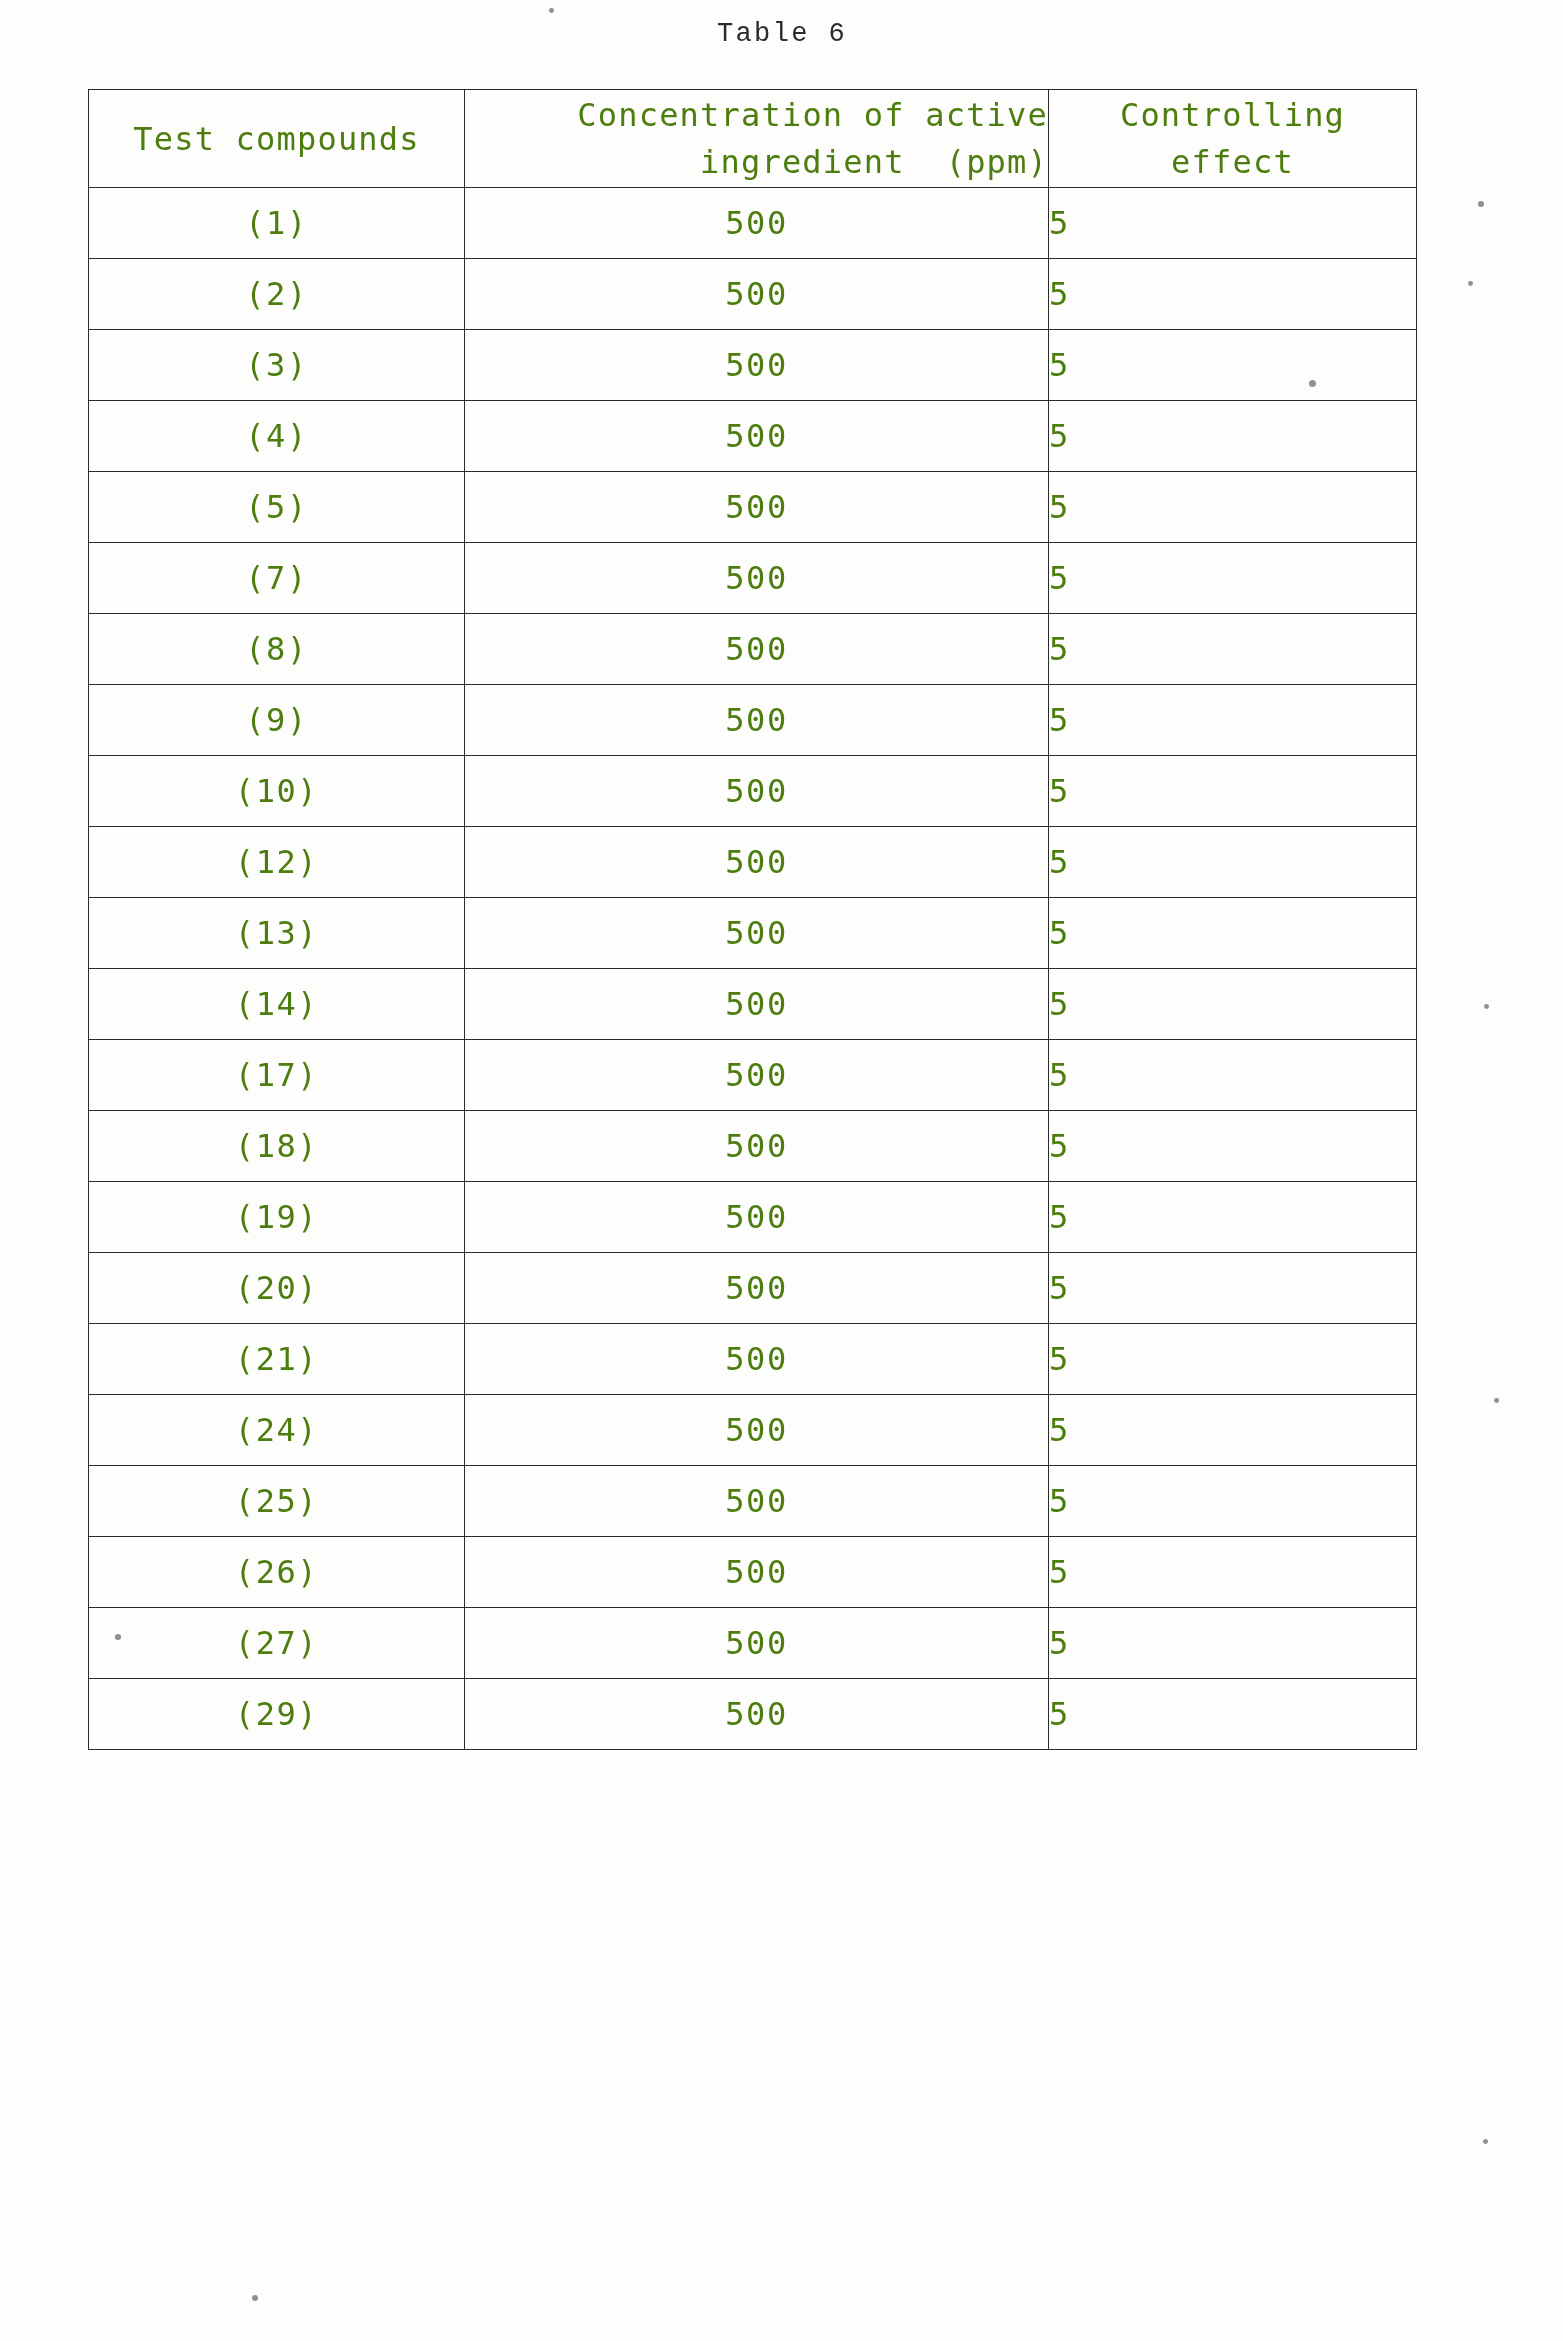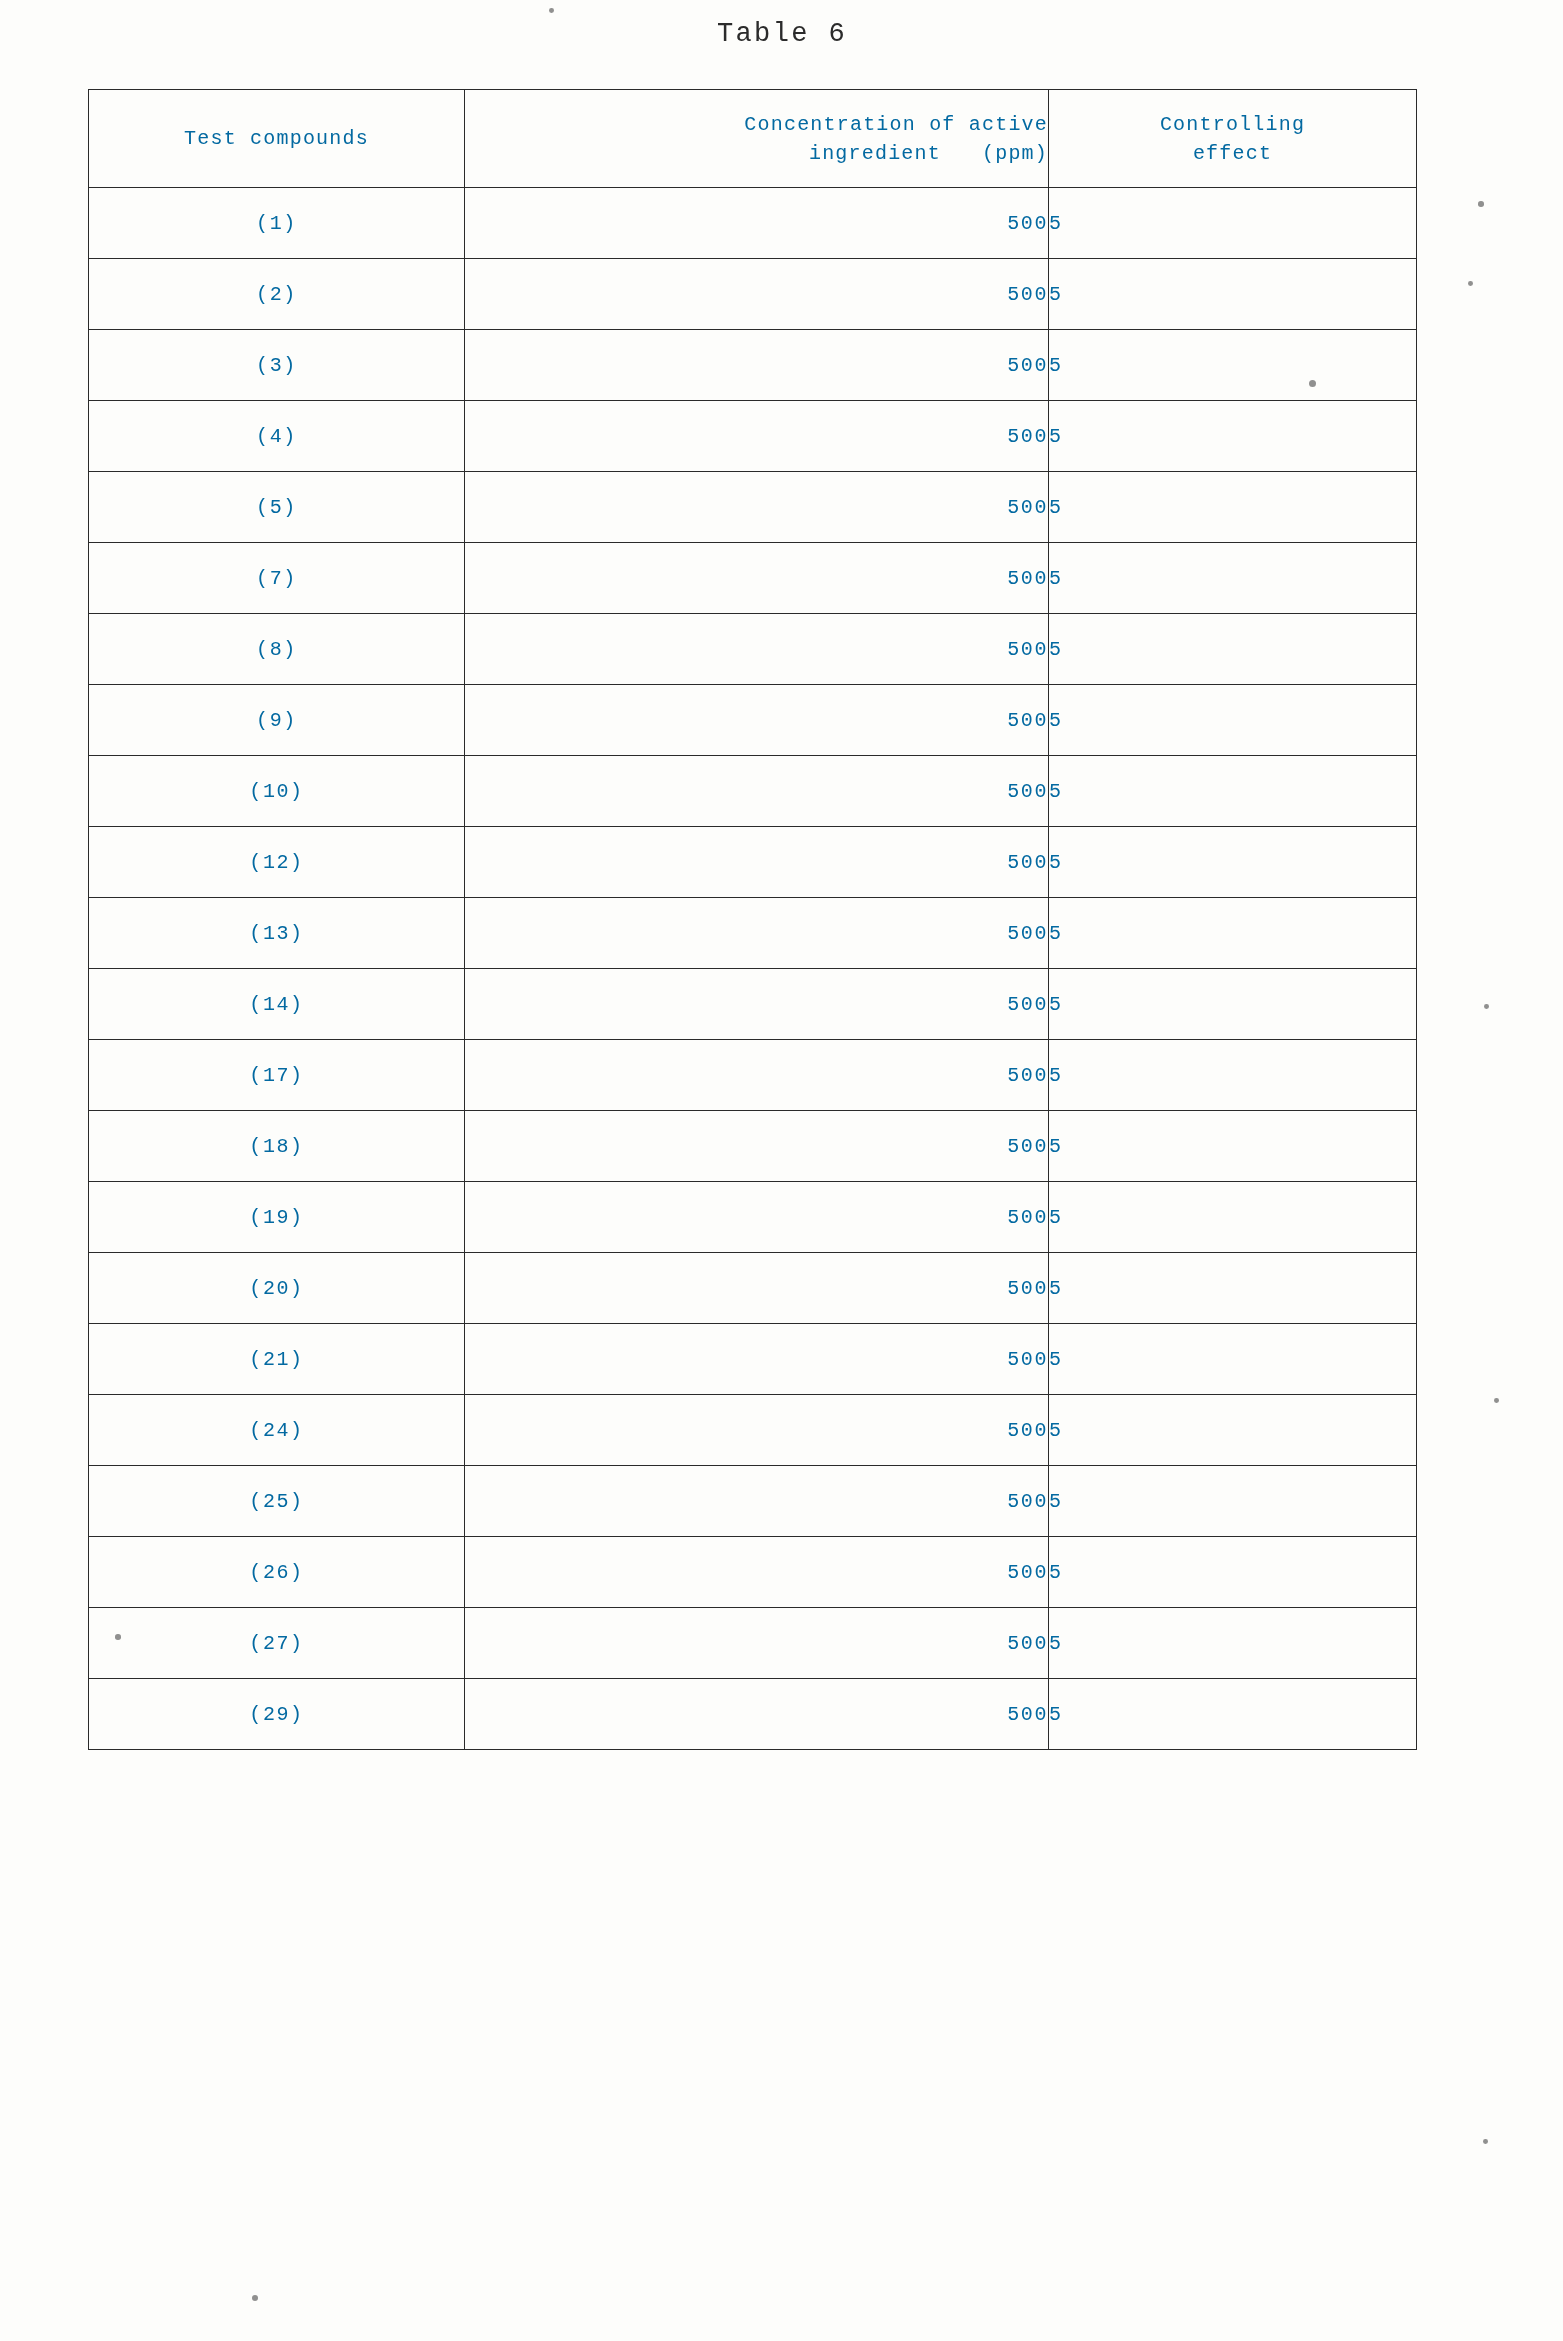--- a/index.html
+++ b/index.html
@@ -35,23 +35,22 @@
   .table-wrap {
     position: absolute;
     top: 89px;
     left: 88px;
     width: 1325px;
   }
   table.data-table {
     border-collapse: collapse;
     width: 1325px;
     table-layout: fixed;
-    font-size: 20px;
-    color: #0369a1;
-    font-family: Liberation Mono, monospace;
+    font-size: 32px;
+    color: #4d7c0f;
   }
   table.data-table td,
   table.data-table th {
     border: 1.6px solid #2a2a2a;
     padding: 0;
     font-weight: normal;
   }
   thead th {
     height: 97px;
     vertical-align: middle;
@@ -76,21 +75,21 @@
   }
   tbody td {
     height: 70px;
     vertical-align: middle;
     letter-spacing: 1.6px;
   }
   td.cell-compound {
     text-align: center;
   }
   td.cell-conc {
-    text-align: right;
+    text-align: center;
     padding-left: 8px;
   }
   td.cell-effect {
     text-align: left;
     padding-left: 46px;
   }
   .hdr-line2 {
     display: inline-block;
   }
   .conc-unit {

